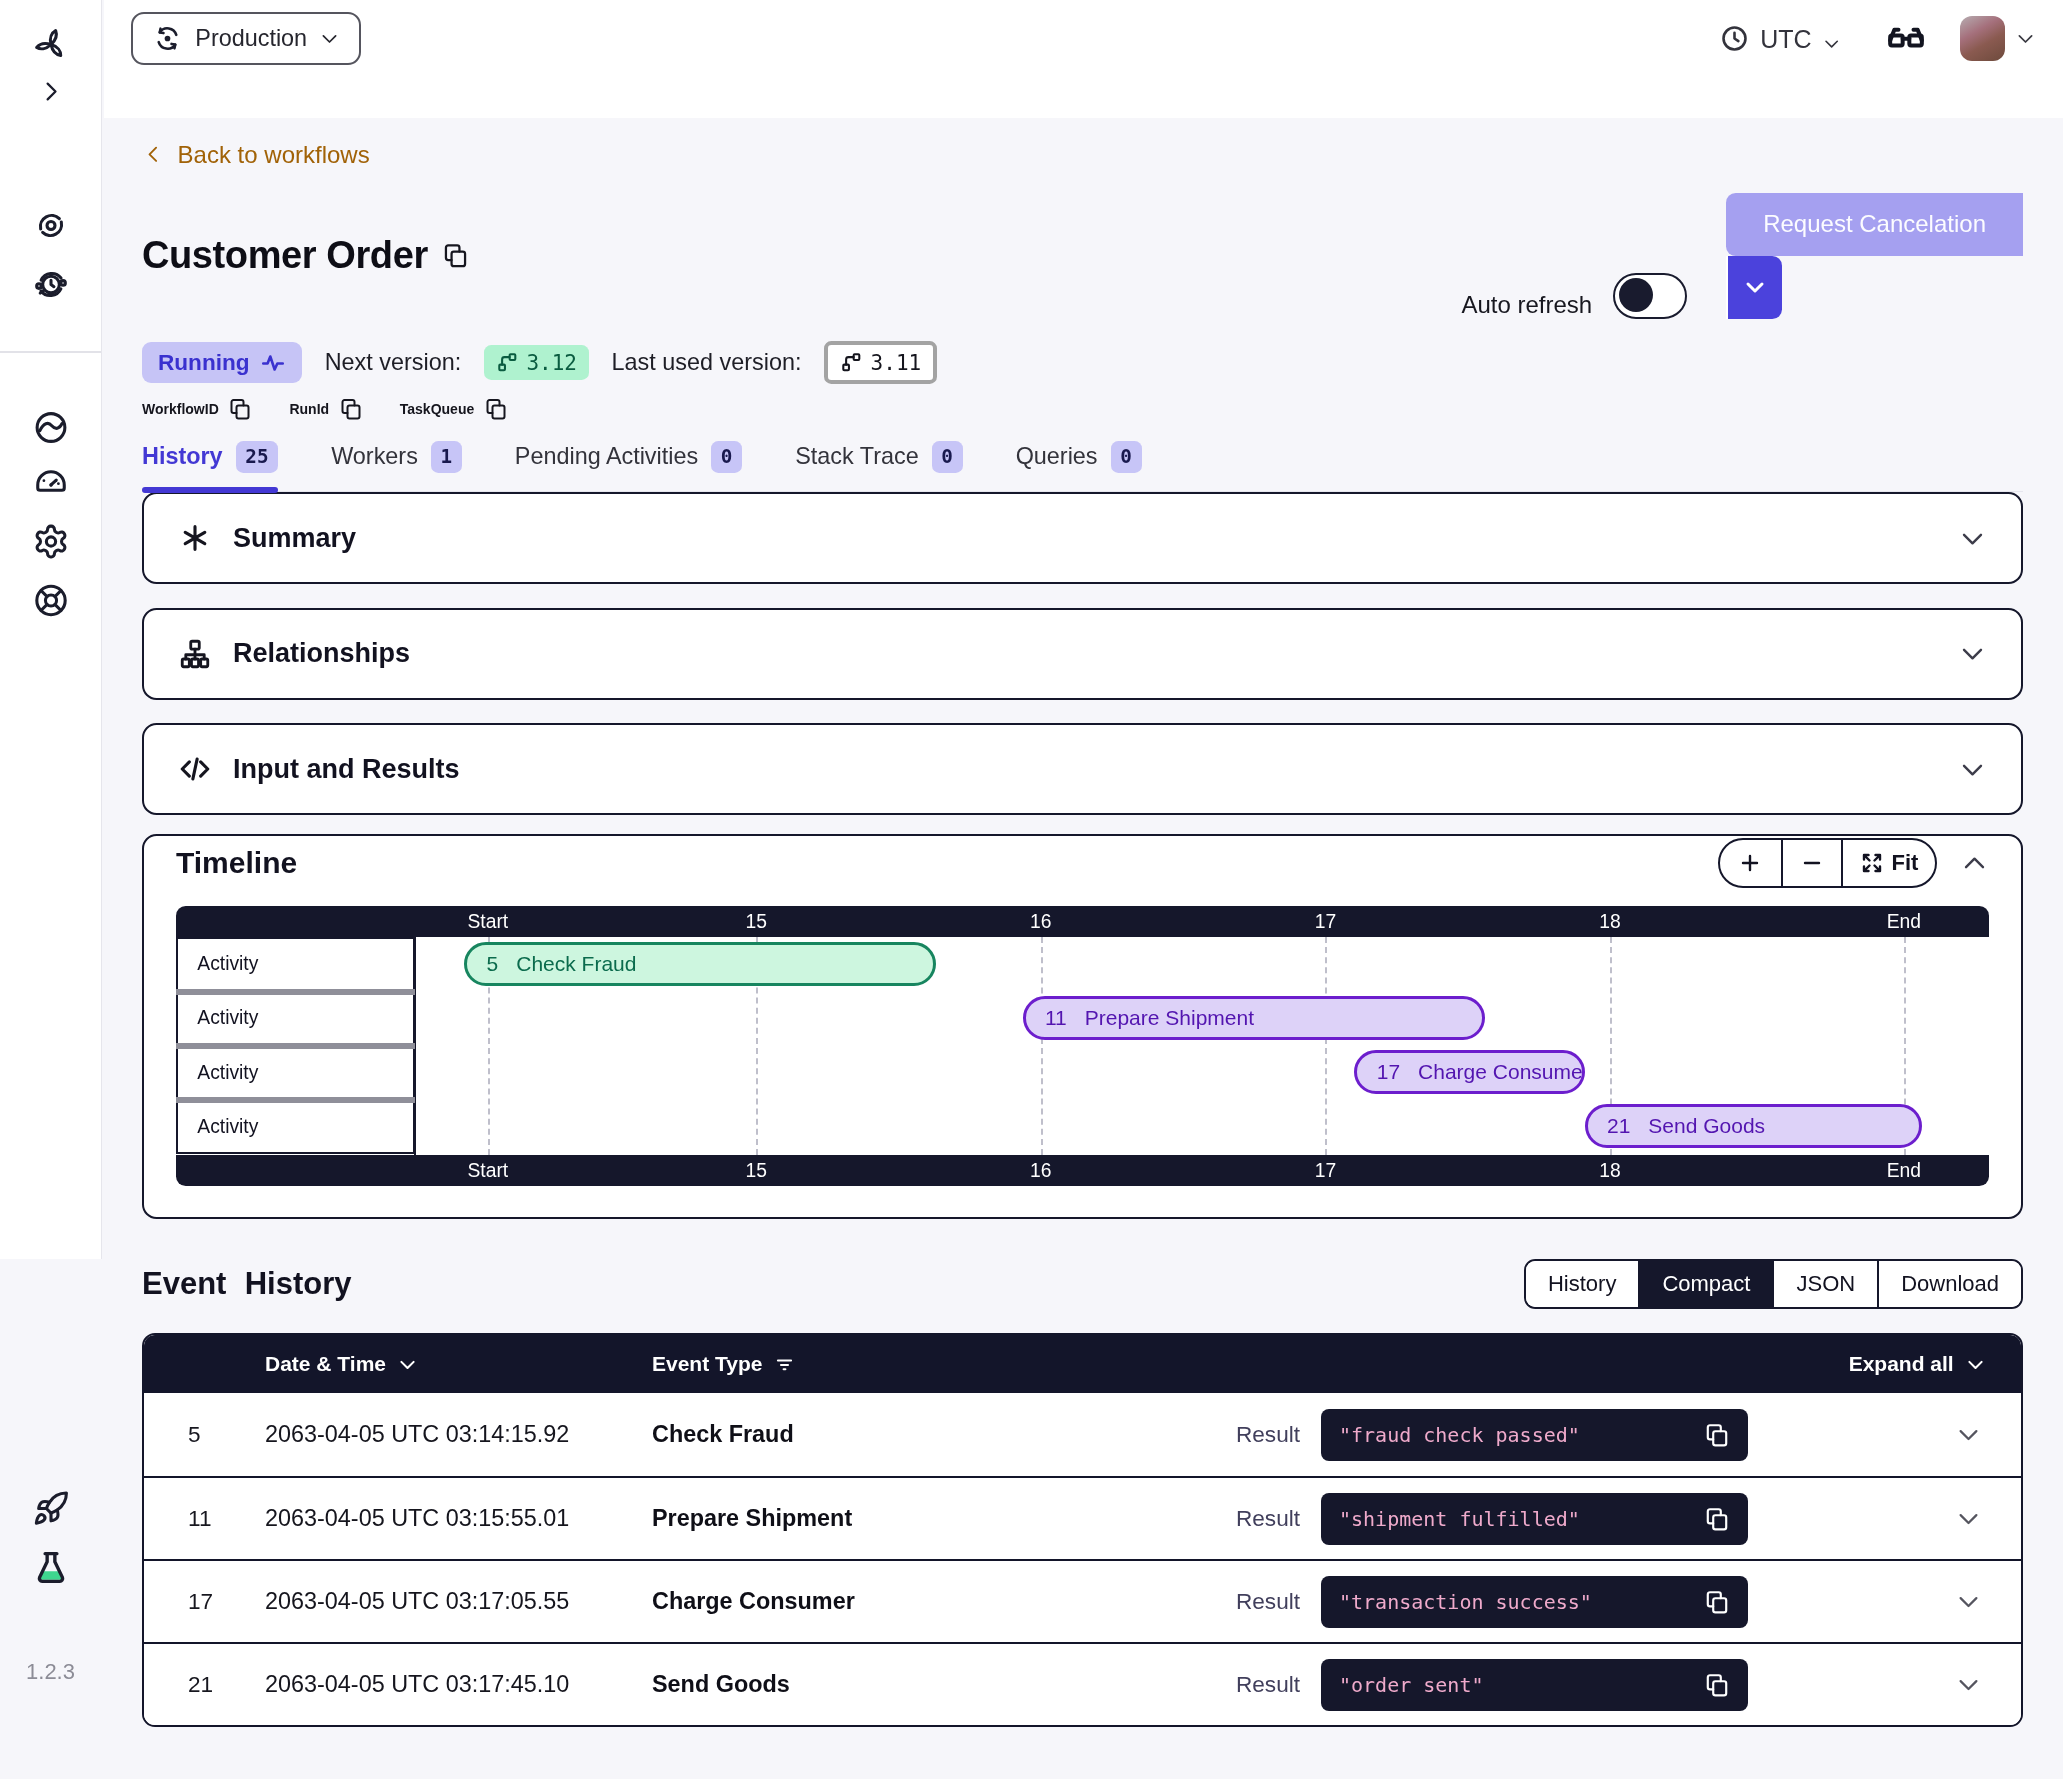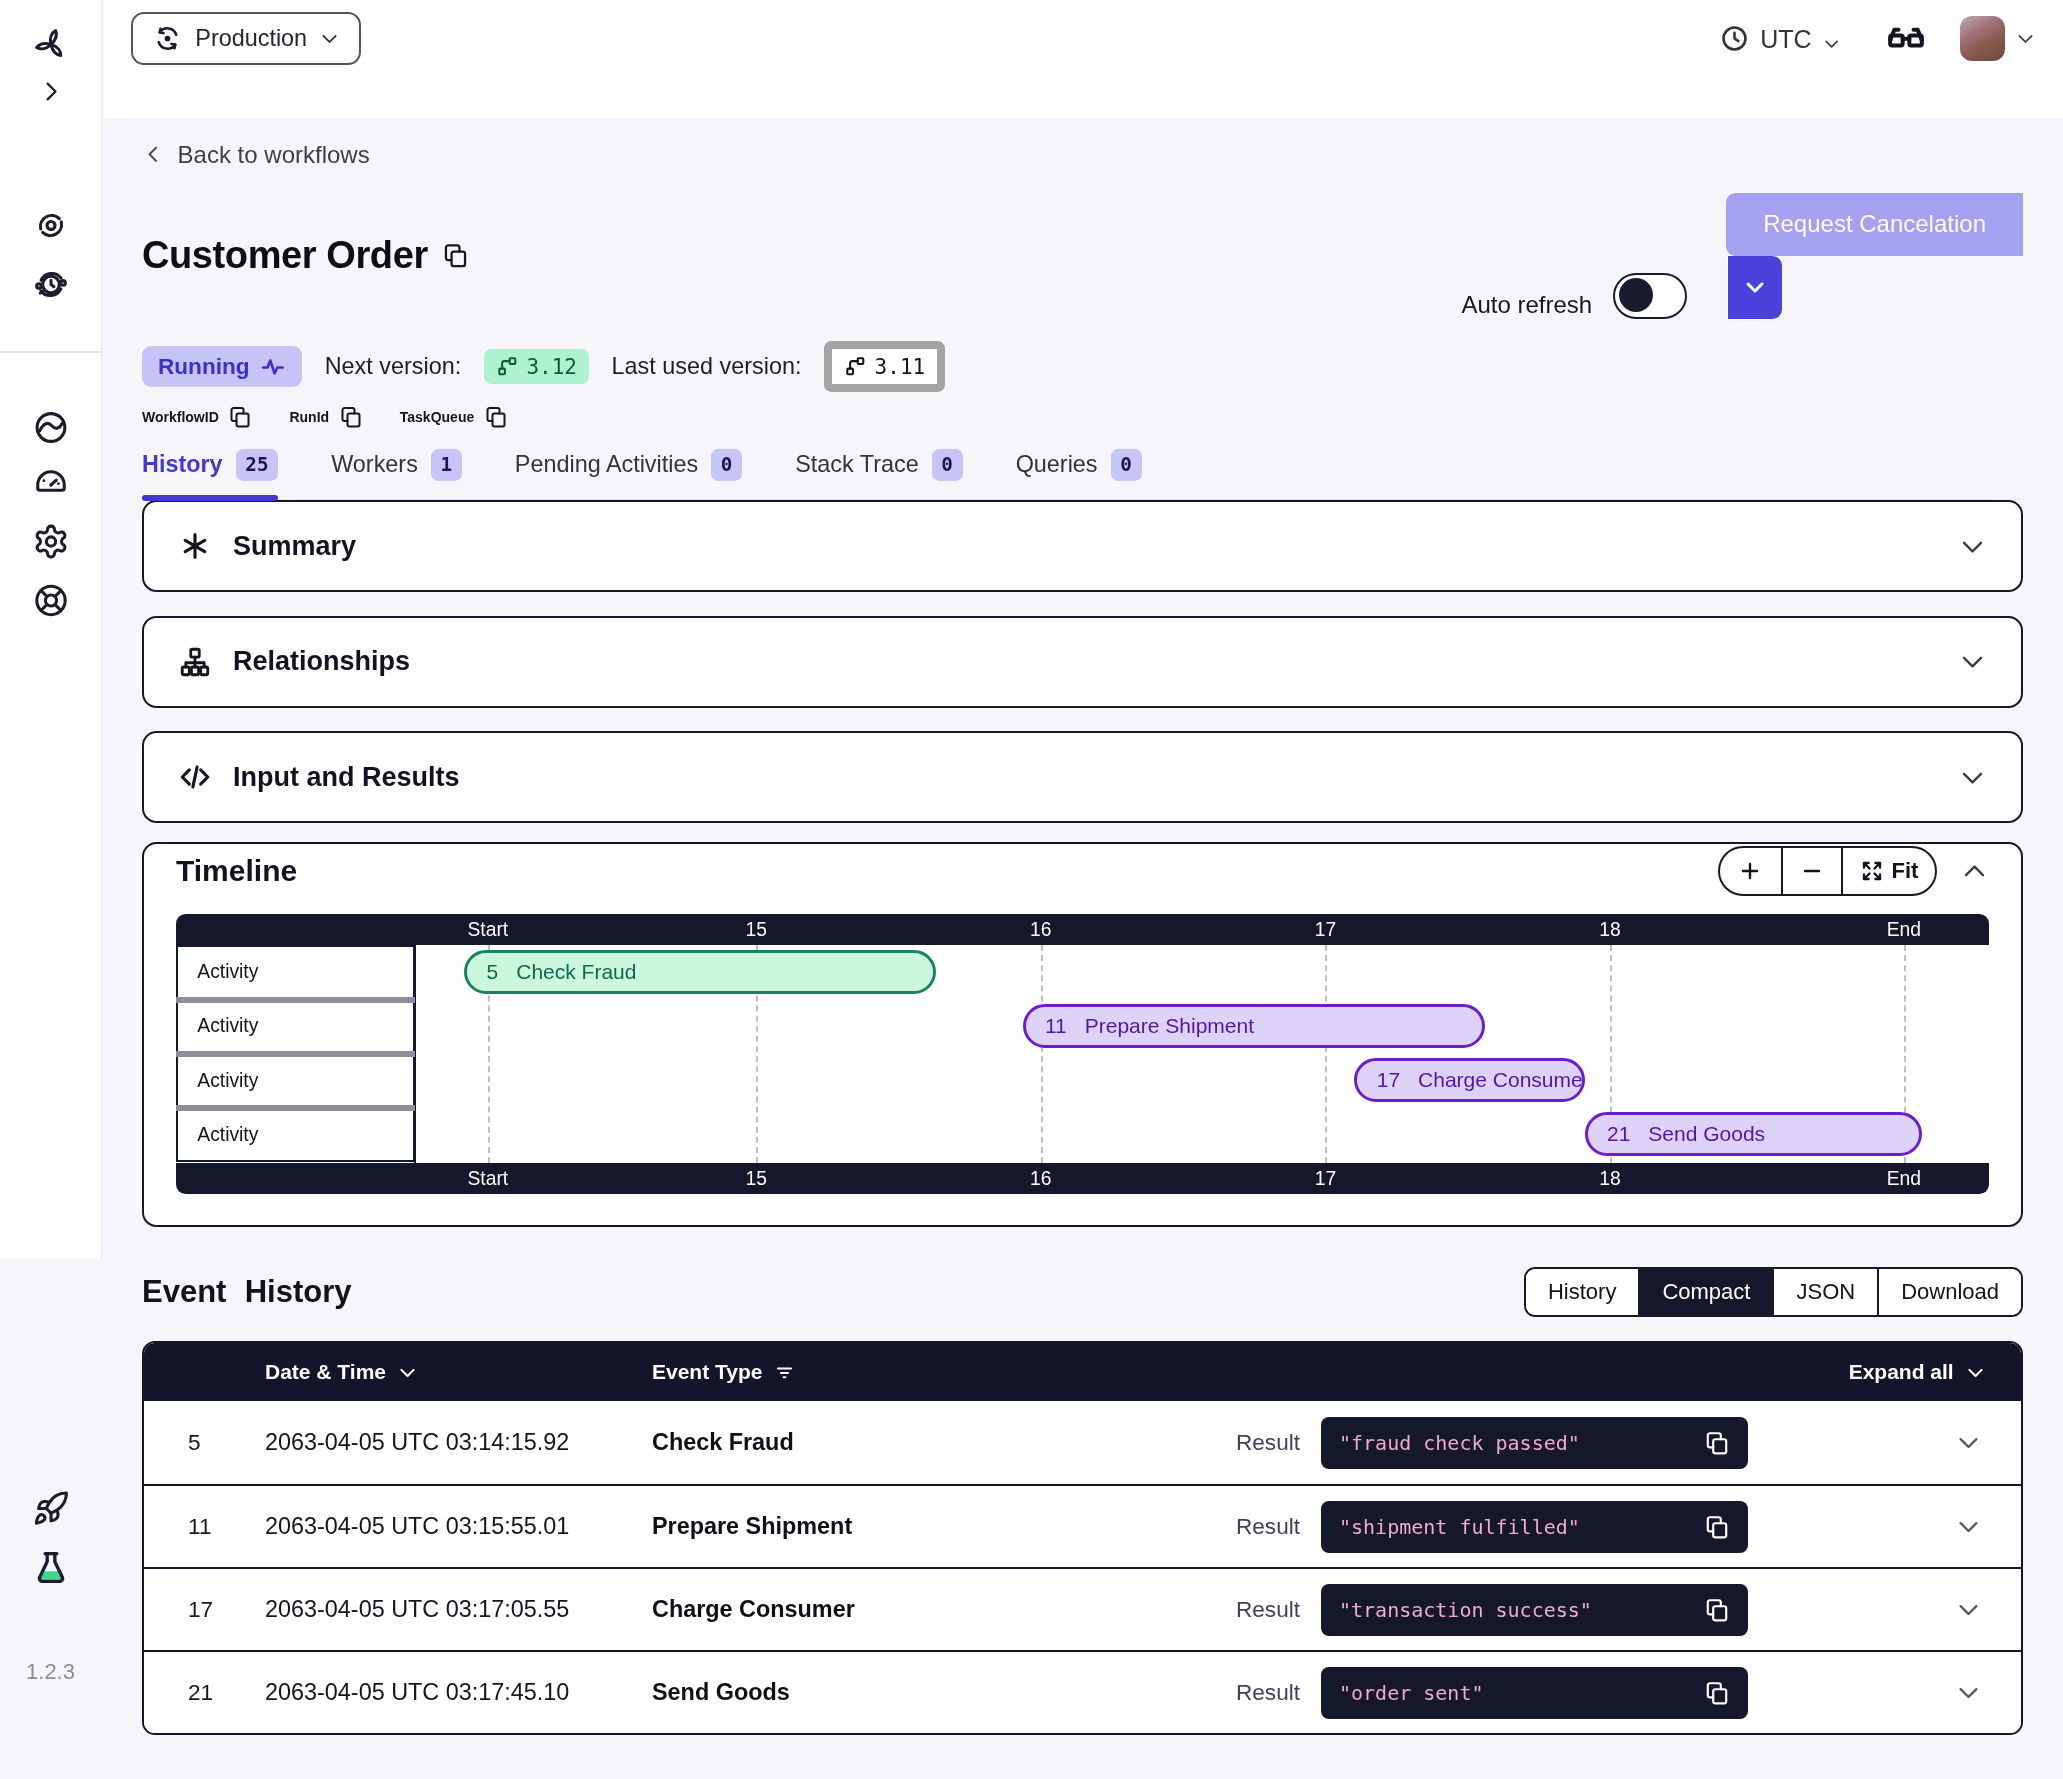--- a/index.html
+++ b/index.html
@@ -23,21 +23,21 @@
   .tz .clk { width:31px; height:31px; }
   .glasses { width:40px; height:40px; margin-left:45px; color:#121420; cursor:pointer; }
   .avatar { width:45px; height:45px; border-radius:12px; margin-left:34px; cursor:pointer;
             background:linear-gradient(150deg,#b7aeb2 0%,#a5707c 35%,#8a5a50 60%,#6d4a3c 100%); }
   .av-chev { width:21px; height:21px; color:#3a3a42; margin-left:9.7px; cursor:pointer; }
 
   
   #content { position:absolute; left:104px; top:118px; right:0; bottom:0; background:#f6f6fa; }
   .page { width:1881px; margin:0 auto 0 38px; }
 
-  .back-row { display:flex; align-items:center; gap:13px; margin-top:22.6px; font-size:24px; color:#404040; cursor:pointer; width:fit-content; }
+  .back-row { display:flex; align-items:center; gap:13px; margin-top:22.6px; font-size:24px; color:#a16207; cursor:pointer; width:fit-content; }
   .back-row .ch { width:22.6px; height:22.6px; }
 
   .title-row { display:flex; align-items:center; margin-top:24px; }
   .wf-title { font-size:38px; font-weight:700; letter-spacing:-0.4px; color:#0e0e16; }
   .copy-ic { width:27px; height:27px; color:#16161f; margin-left:14.5px; cursor:pointer; flex:none; }
   .title-right { margin-left:auto; display:flex; align-items:flex-end; }
   .ar-label { font-size:24px; color:#17171f; margin-right:21px; }
   .toggle { width:74px; height:46px; border:2.8px solid #191b2e; border-radius:23.4px; background:#fff; position:relative; cursor:pointer; }
   .toggle .knob { position:absolute; left:4px; top:3.2px; width:34px; height:34px; border-radius:50%; background:#191b2e; }
   .cancel-split { display:flex; margin-left:39px; cursor:pointer;flex-direction:column; }
@@ -45,21 +45,21 @@
   .cancel-arrow { width:56px; height:63px; background:#4b42dc; border-left:2.4px solid #fff; border-radius:0 9.7px 9.7px 0; display:flex; align-items:center; justify-content:center; color:#fff; }
   .cancel-arrow svg { width:24px; height:24px; stroke-width:3; }
 
   .status-row { display:flex; align-items:center; gap:22.6px; margin-top:22.6px; }
   .run-badge { display:flex; align-items:center; gap:10.5px; background:#c6c4f6; color:#3a31cf; font-size:22.6px; font-weight:600; padding:7.3px 16px; border-radius:9px; }
   .run-badge svg { width:26px; height:26px; stroke-width:2.4; }
   .ver-label { font-size:23.4px; color:#1e1e26; }
   .ver-badge { display:flex; align-items:center; gap:8px; padding:5.6px 12px; border-radius:7.3px; font-family:"DejaVu Sans Mono",monospace; font-size:21px; }
   .ver-badge svg { width:22.6px; height:22.6px; stroke-width:2.2; }
   .ver-green { background:#aff2cf; color:#0a5c40; }
-  .ver-outline { background:#fff; border:8px solid #a3a3a3; color:#15151d;justify-content:space-between; }
+  .ver-outline { background:#fff; border:4px solid #a3a3a3; color:#15151d;justify-content:space-between; }
 
   .meta-row { display:flex; align-items:center; gap:37px; margin-top:13px; }
   .meta-item { display:flex; align-items:center; gap:9.7px; font-size:14px; font-weight:700; color:#15151d; }
   .meta-item .copy-ic { width:24px; height:24px; margin-left:0; }
 
   
   #tabs { display:flex; gap:53px; margin-top:19.3px; border-bottom:1.6px solid #e6e6ee; }
   .tab { display:flex; align-items:center; gap:13px; padding-bottom:18px; position:relative; font-size:23.4px; color:#33333b; cursor:pointer; }
   .tab.active { color:#4338d4; font-weight:600; }
   .tab.active::after { content:""; position:absolute; left:0; right:0; bottom:-1.6px; height:5.6px; border-radius:4px; background:#4338d4; }

